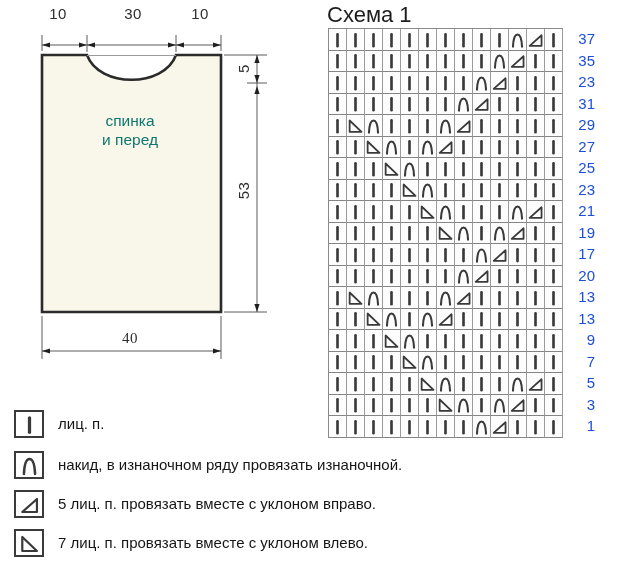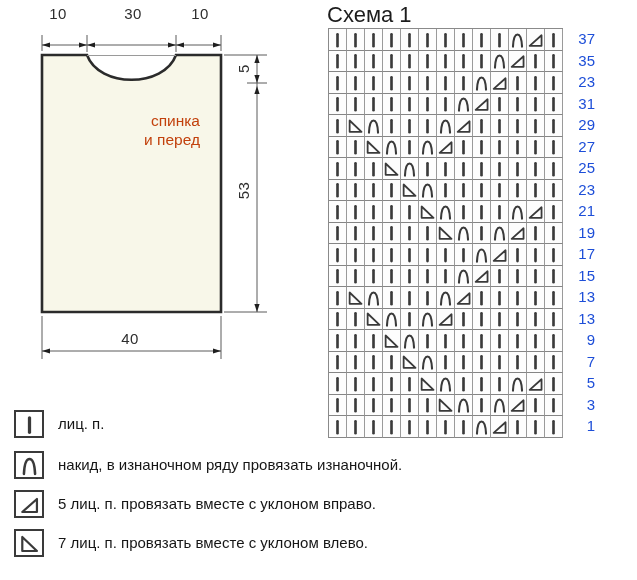--- a/index.html
+++ b/index.html
@@ -4,22 +4,22 @@
 <style>
   * { margin:0; padding:0; box-sizing:border-box; }
   body { font-family:"Liberation Sans", sans-serif; background:#ffffff; }
   .page { position:relative; width:637px; height:580px; background:#ffffff; overflow:hidden; }
 
   
   .schematic { position:absolute; left:4px; top:0; width:300px; height:395px; }
   .schematic svg { position:absolute; left:0; top:0; }
   .dim { position:absolute; font-size:15px; color:#2e2e2e; text-align:center; letter-spacing:0.5px; }
   .dim.rot { transform:rotate(-90deg); transform-origin:center center; }
-  .piece-label { position:absolute; left:56px; top:112px; width:140px; text-align:right;
-                 font-size:15.5px; line-height:18.5px; color:#c2410c; }
+  .piece-label { position:absolute; left:56px; top:112px; width:140px; text-align:center;
+                 font-size:15.5px; line-height:18.5px; color:#0f766e; }
 
   
   .chart-title { position:absolute; left:327px; top:2px; font-size:22px; color:#1c1c1c; }
   .grid { position:absolute; left:328px; top:28px; width:235px;
           border-top:1px solid #8a8a8a; border-left:1px solid #8a8a8a;
           display:grid; grid-template-columns:repeat(13, 18px); }
   .cell { width:18px; height:21.5px; border-right:1px solid #9a9a9a; border-bottom:1px solid #858585;
           display:flex; align-items:center; justify-content:center; background:#fdfdfd; }
   .rownums { position:absolute; left:569px; top:28px; width:26px; }
   .rownum { height:21.5px; line-height:21.5px; font-size:15px; color:#1d4ed8; text-align:right; }
@@ -72,21 +72,21 @@
         <polygon points="38,351 46,348.6 46,353.4"></polygon>
         <polygon points="217,351 209,348.6 209,353.4"></polygon>
       </g>
     </svg>
 
     <span class="dim" style="left:40px; top:5px; width:28px;">10</span>
     <span class="dim" style="left:115px; top:5px; width:28px;">30</span>
     <span class="dim" style="left:182px; top:5px; width:28px;">10</span>
     <span class="dim rot" style="left:230px; top:60px; width:18px;">5</span>
     <span class="dim rot" style="left:226px; top:182px; width:26px;">53</span>
-    <span class="dim" style="left:111px; top:330px; width:30px;">40</span>
+    <span class="dim" style="left:111px; top:330px; width:30px;font-family:Liberation Serif, serif;">40</span>
 
     <div class="piece-label">
       <span>спинка</span><br>
       <span>и перед</span>
     </div>
   </div>
 
   <div class="chart-title">Схема 1</div>
   <div class="grid" id="grid">
       <div class="cell">
@@ -1330,21 +1330,21 @@
       <div class="rownum">35</div>
       <div class="rownum">23</div>
       <div class="rownum">31</div>
       <div class="rownum">29</div>
       <div class="rownum">27</div>
       <div class="rownum">25</div>
       <div class="rownum">23</div>
       <div class="rownum">21</div>
       <div class="rownum">19</div>
       <div class="rownum">17</div>
-      <div class="rownum">15</div>
+      <div class="rownum">20</div>
       <div class="rownum">13</div>
       <div class="rownum">13</div>
       <div class="rownum">9</div>
       <div class="rownum">7</div>
       <div class="rownum">5</div>
       <div class="rownum">3</div>
       <div class="rownum">1</div>
     </div>
 
   <div>

